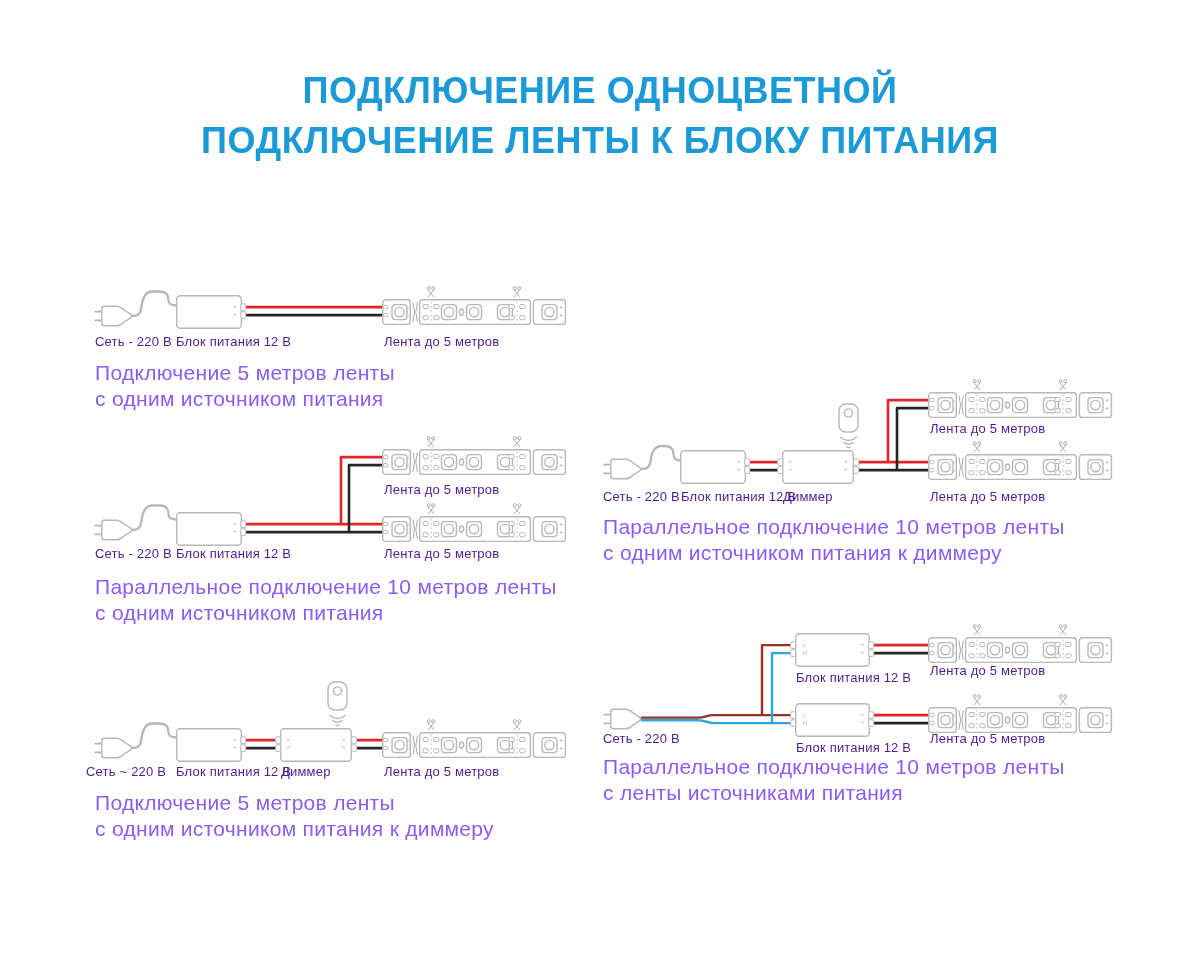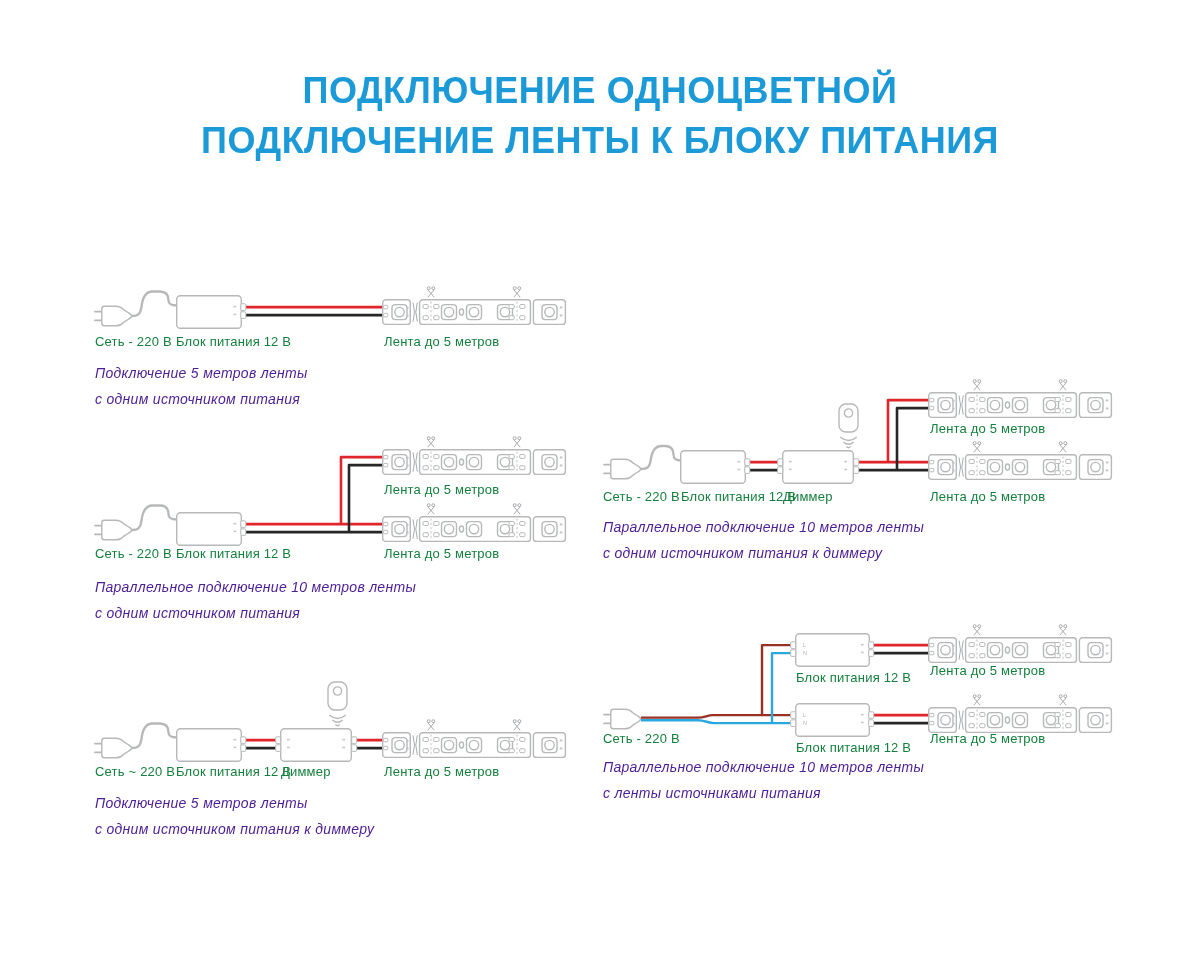--- a/index.html
+++ b/index.html
@@ -1,22 +1,22 @@
 <!DOCTYPE html>
 <html><head>
 <meta charset="utf-8">
 <style>
   html,body{margin:0;padding:0;background:#fff;}
   .page{position:relative;width:1200px;height:960px;background:#fff;overflow:hidden;
         font-family:"Liberation Sans", sans-serif;}
   .title{position:absolute;top:66px;left:0;width:1200px;text-align:center;
          color:#1b9ad7;font-weight:bold;font-size:36px;line-height:50px;letter-spacing:.5px;}
   .art{position:absolute;top:0;left:0;}
-  .lbl{position:absolute;color:#15803d;font-size:13px;line-height:15px;white-space:nowrap;letter-spacing:.2px;}
-  .cap{position:absolute;color:#4c1d95;font-size:14px;line-height:26px;white-space:nowrap;letter-spacing:.3px;font-style:italic;}
+  .lbl{position:absolute;color:#4c1d95;font-size:13px;line-height:15px;white-space:nowrap;letter-spacing:.2px;}
+  .cap{position:absolute;color:#8b5cf6;font-size:21px;line-height:26px;white-space:nowrap;letter-spacing:.3px;}
   
   .ob{fill:#fff;stroke:#b6b8ba;stroke-width:1.4;}
   .pad{fill:#fff;stroke:#b6b8ba;stroke-width:1;}
   .mk{fill:#c2c4c6;stroke:none;}
   .ol{fill:none;stroke:#b6b8ba;stroke-width:1.4;}
   .cab{fill:none;stroke:#b6b8ba;stroke-width:2.3;stroke-linecap:round;}
   .prong{fill:none;stroke:#b6b8ba;stroke-width:1.7;stroke-linecap:round;}
   .dash{fill:none;stroke:#b6b8ba;stroke-width:.9;stroke-dasharray:2 2.3;}
   .sc{fill:none;stroke:#a9abae;stroke-width:1;}
   .wr{fill:none;stroke:#e0252b;stroke-width:2.6;stroke-linejoin:round;}
@@ -201,21 +201,21 @@
 
   <div class="lbl" style="left:384px;top:482px">Лента до 5 метров</div>
   <div class="lbl" style="left:95px;top:546px">Сеть - 220 В</div>
   <div class="lbl" style="left:176px;top:546px">Блок питания 12 В</div>
   <div class="lbl" style="left:384px;top:546px">Лента до 5 метров</div>
   <div class="cap" style="left:95px;top:574px">
     <div>Параллельное подключение 10 метров ленты</div>
     <div>с одним источником питания</div>
   </div>
 
-  <div class="lbl" style="left:95px;top:764px">Сеть ~ 220 В</div>
+  <div class="lbl" style="left:86px;top:764px">Сеть ~ 220 В</div>
   <div class="lbl" style="left:176px;top:764px">Блок питания 12 В</div>
   <div class="lbl" style="left:281px;top:764px">Диммер</div>
   <div class="lbl" style="left:384px;top:764px">Лента до 5 метров</div>
   <div class="cap" style="left:95px;top:790px">
     <div>Подключение 5 метров ленты</div>
     <div>с одним источником питания к диммеру</div>
   </div>
 
   <div class="lbl" style="left:930px;top:421px">Лента до 5 метров</div>
   <div class="lbl" style="left:603px;top:489px">Сеть - 220 В</div>

